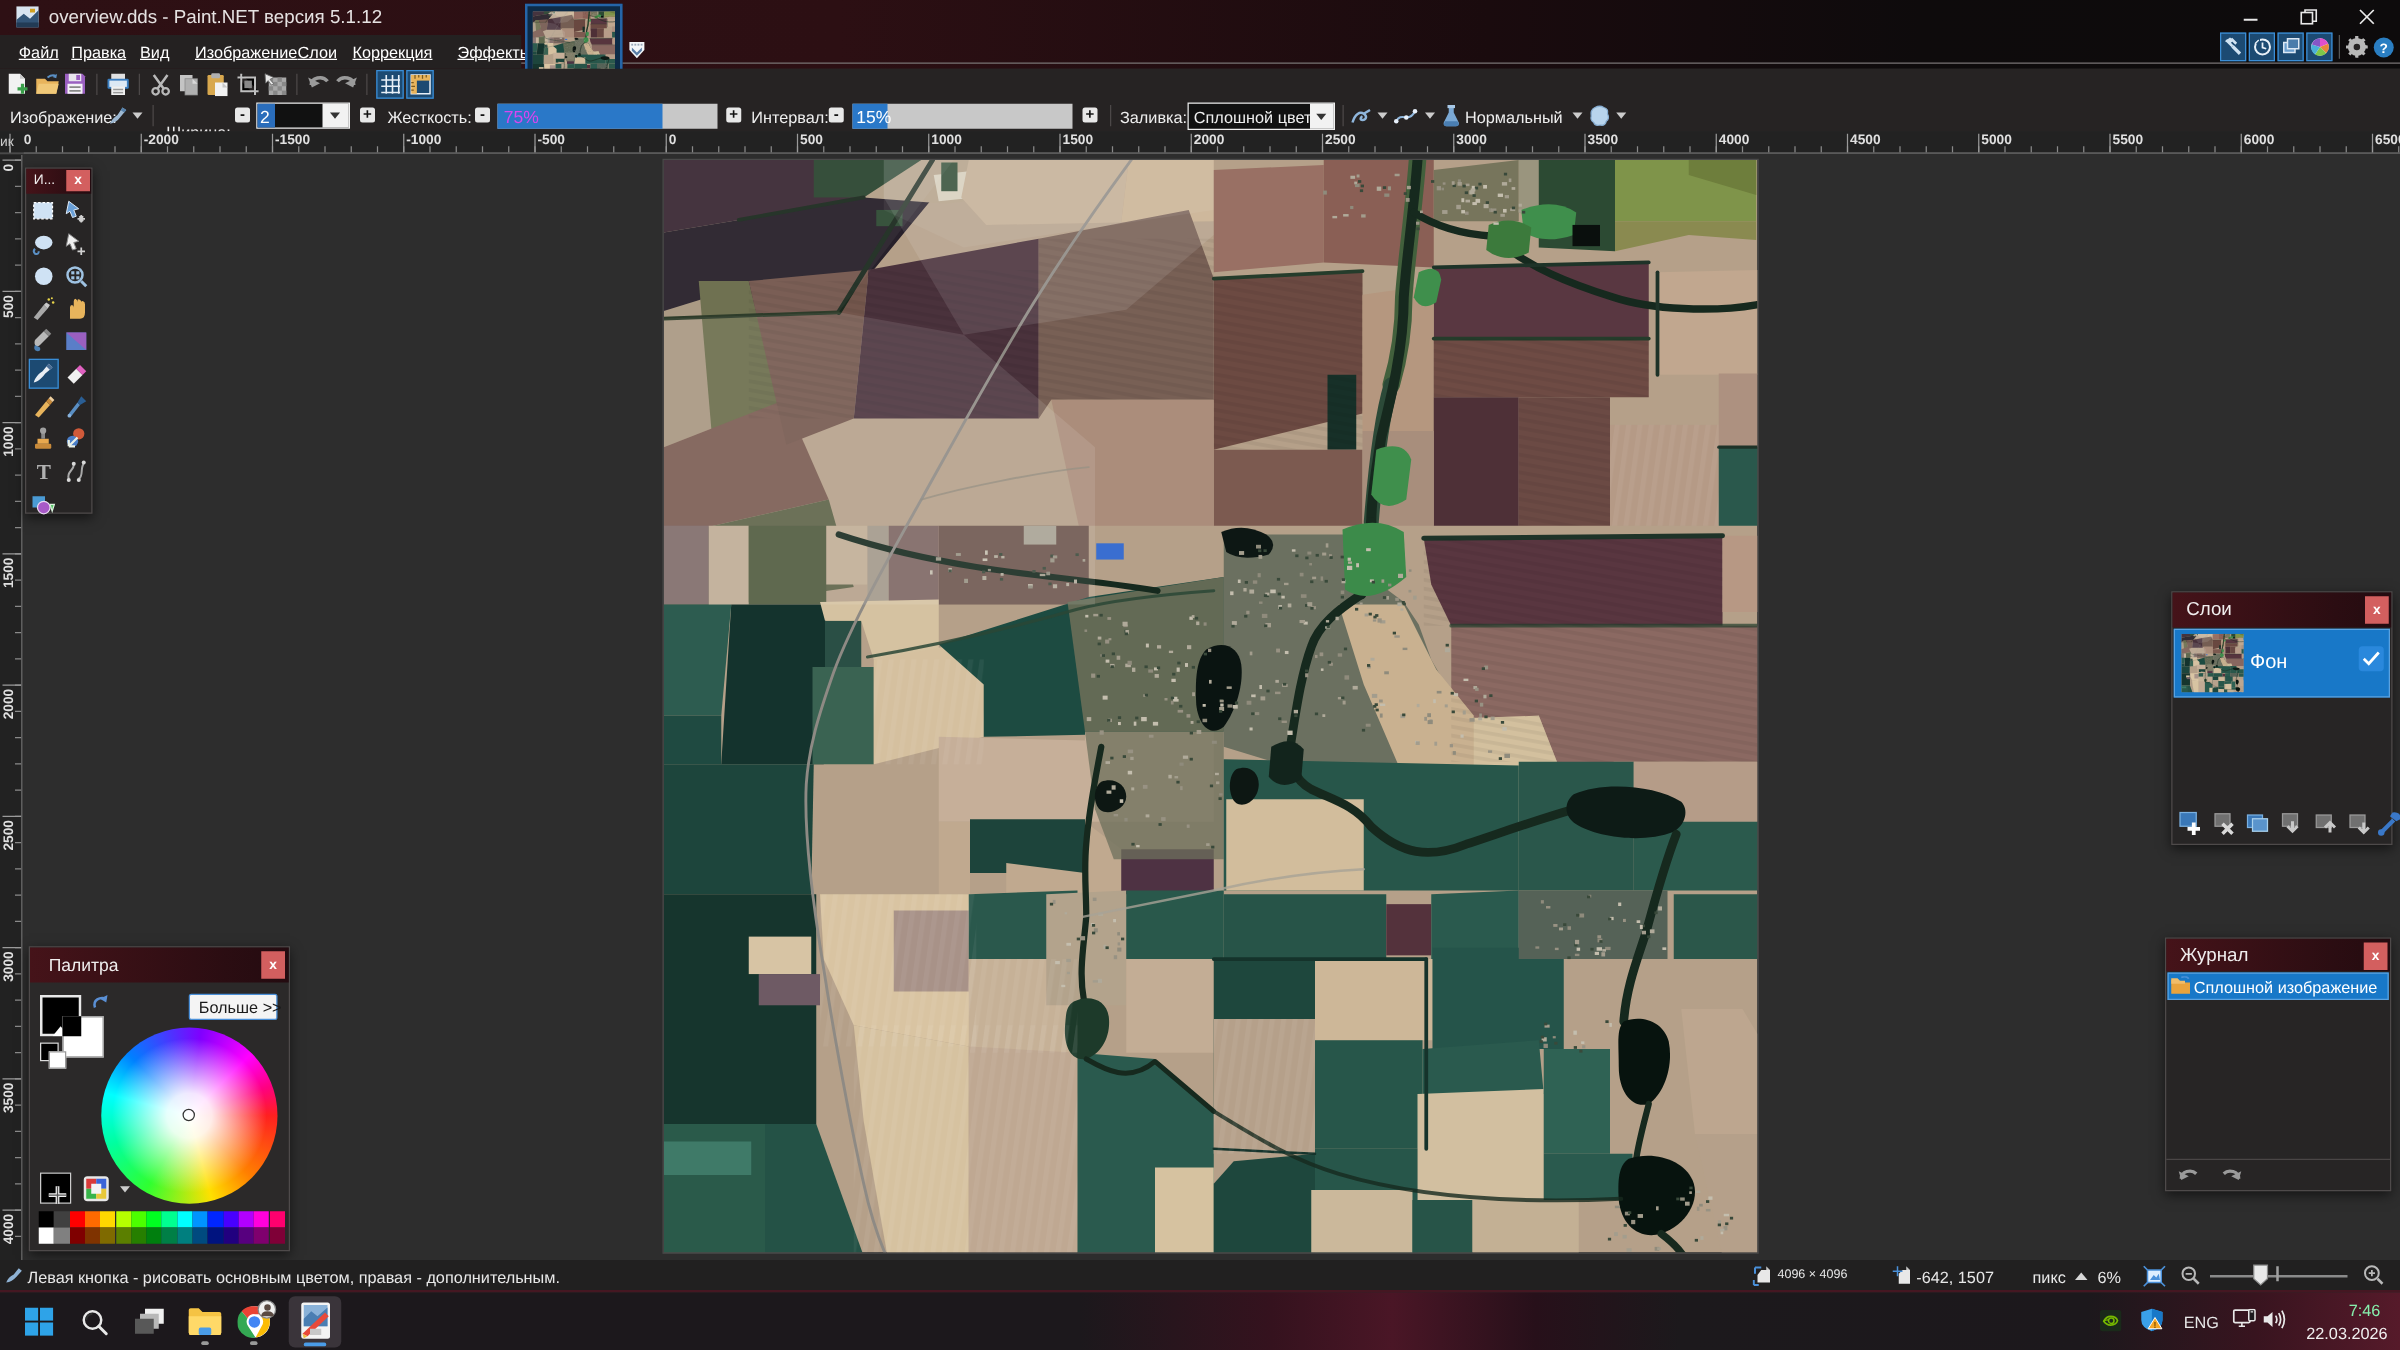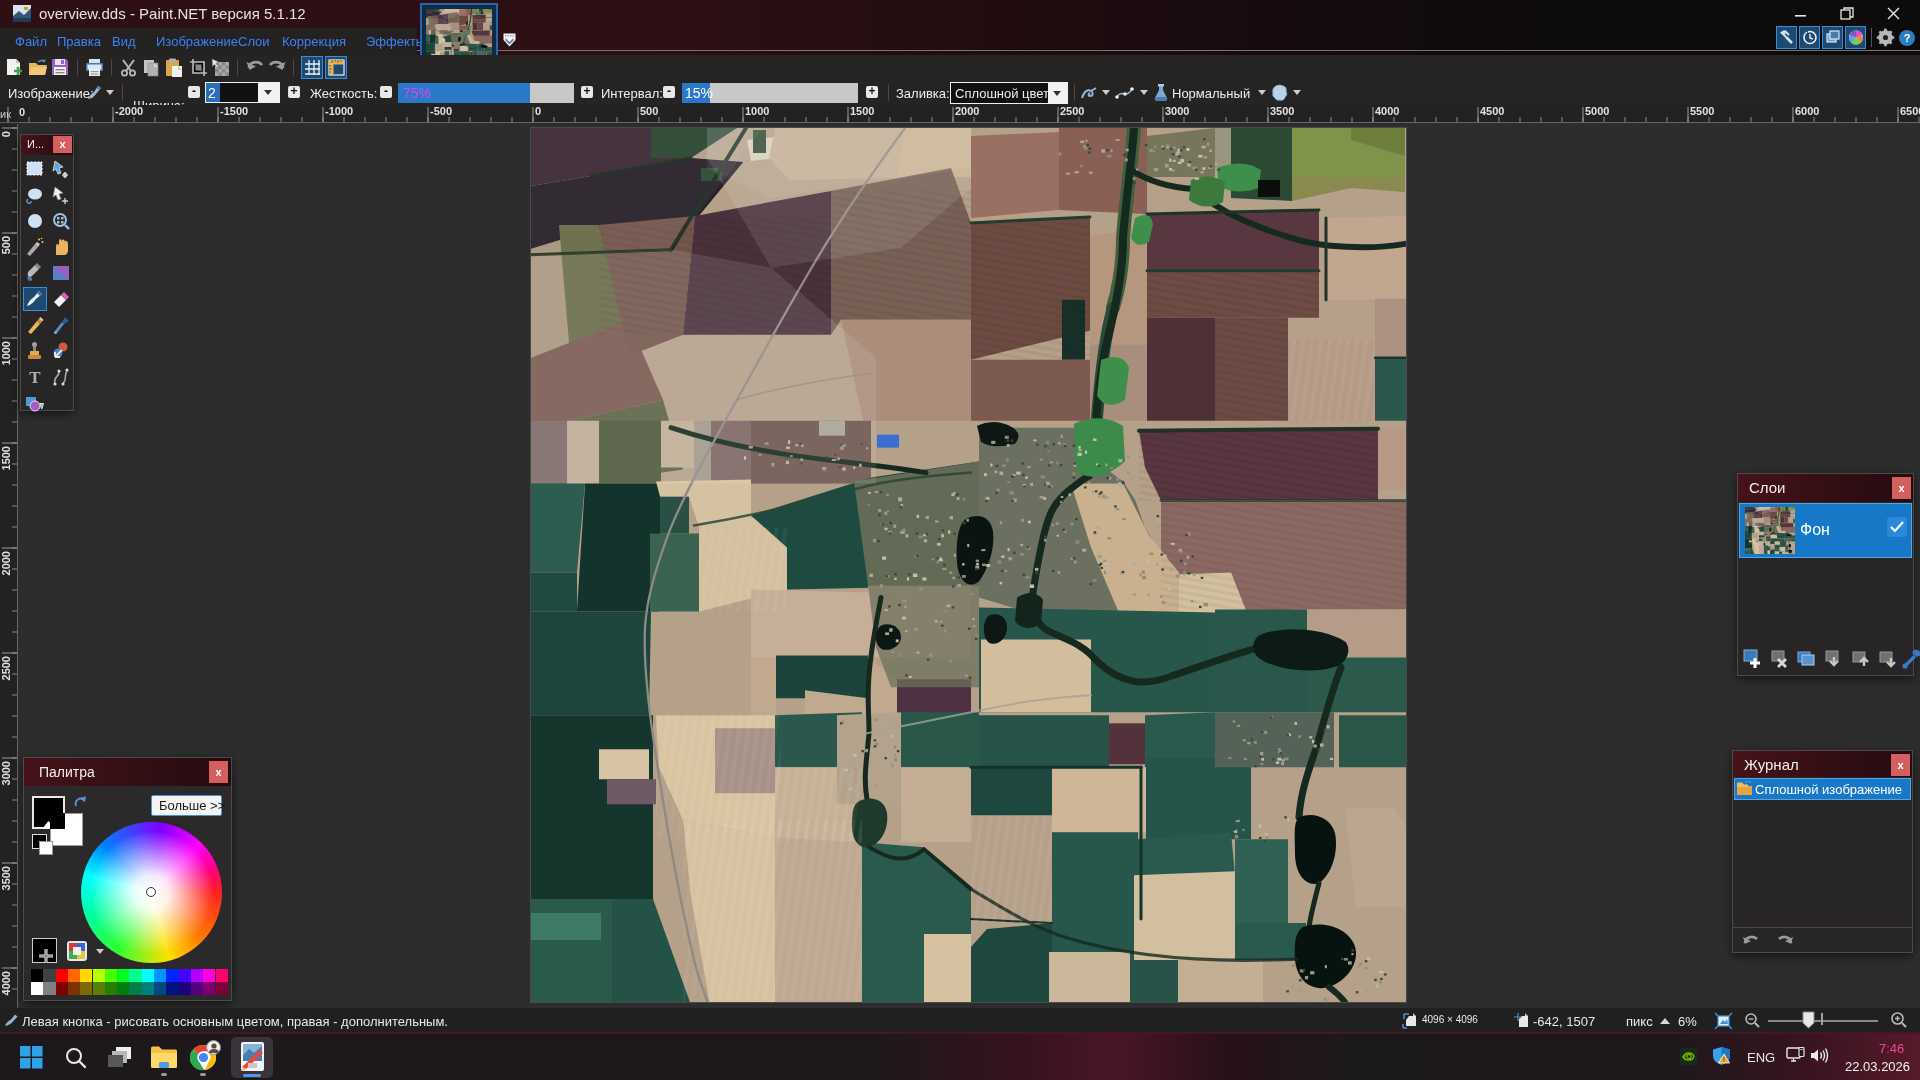--- a/index.html
+++ b/index.html
@@ -3,21 +3,21 @@
 <meta charset="utf-8">
 <style>
 * { margin:0; padding:0; box-sizing:border-box; }
 html,body { width:1920px; height:1080px; overflow:hidden; background:#2d2d2d;
   font-family:"Liberation Sans", sans-serif; }
 .abs { position:absolute; }
 #titlebar { left:0; top:0; width:1920px; height:55px;
   background:linear-gradient(90deg,#2e1014 0%,#2c0f13 35%,#1a0b0e 62%,#0e0b0c 80%,#0d0b0c 100%); }
 #titletext { left:39px; top:5px; color:#e6e2e2; font-size:15px; }
 #menustrip { left:0; top:28px; width:417px; height:27px; background:#242121; }
-.menuitem { position:absolute; top:34px; color:#3b82f6; font-size:13px; }
+.menuitem { position:absolute; top:34px; color:#ffffff; font-size:13px;text-decoration:underline; }
 #menubar-line { left:417px; top:50px; width:1503px; height:1px; background:#787474; }
 #thumbtab { left:420px; top:3px; width:78px; height:75px; background:#0d2b47;
   border:2px solid #2565a8; }
 #toolbar { left:0; top:55px; width:1920px; height:25px; background:#262323; }
 #optionsbar { left:0; top:80px; width:1920px; height:25px; background:#262323; }
 #rulertop { left:0; top:105px; width:1920px; height:18px; background:#222222; border-bottom:1px solid #555; }
 #rulerleft { left:0; top:124px; width:18px; height:884px; background:#222222; border-right:1px solid #555; }
 #corner0 { left:19px; top:106px; color:#dddddd; font-size:11px; font-weight:bold; }
 #cornerunit { left:0px; top:108px; color:#cccccc; font-size:11px; }
 #canvasbg { left:19px; top:124px; width:1901px; height:884px; background:#2d2d2d; }
@@ -1396,14 +1396,14 @@
 <svg class="abs" style="left:1786px;top:1047px" width="20" height="18" viewBox="0 0 20 18">
     <rect x="1" y="1" width="13" height="10" rx="1" fill="none" stroke="#e8e8e8" stroke-width="1.4"></rect>
     <path d="M5,14 L10,14 M7.5,11 L7.5,14" stroke="#e8e8e8" stroke-width="1.3"></path>
     <rect x="13" y="0.5" width="5" height="9" rx="1" fill="#1d191d" stroke="#e8e8e8" stroke-width="1.2"></rect>
     <rect x="14.5" y="2" width="2" height="1" fill="#e8e8e8"></rect>
   </svg>
 <svg class="abs" style="left:1810px;top:1047px" width="19" height="17" viewBox="0 0 19 17">
     <path d="M1,6 L4,6 L8,2.5 L8,14.5 L4,11 L1,11 Z" fill="#e8e8e8"></path>
     <path d="M10.5,5.5 Q12.5,8.5 10.5,11.5 M13,3.5 Q16,8.5 13,13.5 M15.5,1.5 Q19.5,8.5 15.5,15.5" stroke="#e8e8e8" stroke-width="1.4" fill="none"></path>
   </svg>
-<div class="abs" style="left:1879px;top:1041px;color:#ec4899;font-size:13px">7:46</div>
+<div class="abs" style="left:1879px;top:1041px;color:#86efac;font-size:13px">7:46</div>
 <div class="abs" style="left:1845px;top:1059px;color:#f0f0f0;font-size:13px">22.03.2026</div>
 
 </body></html>

